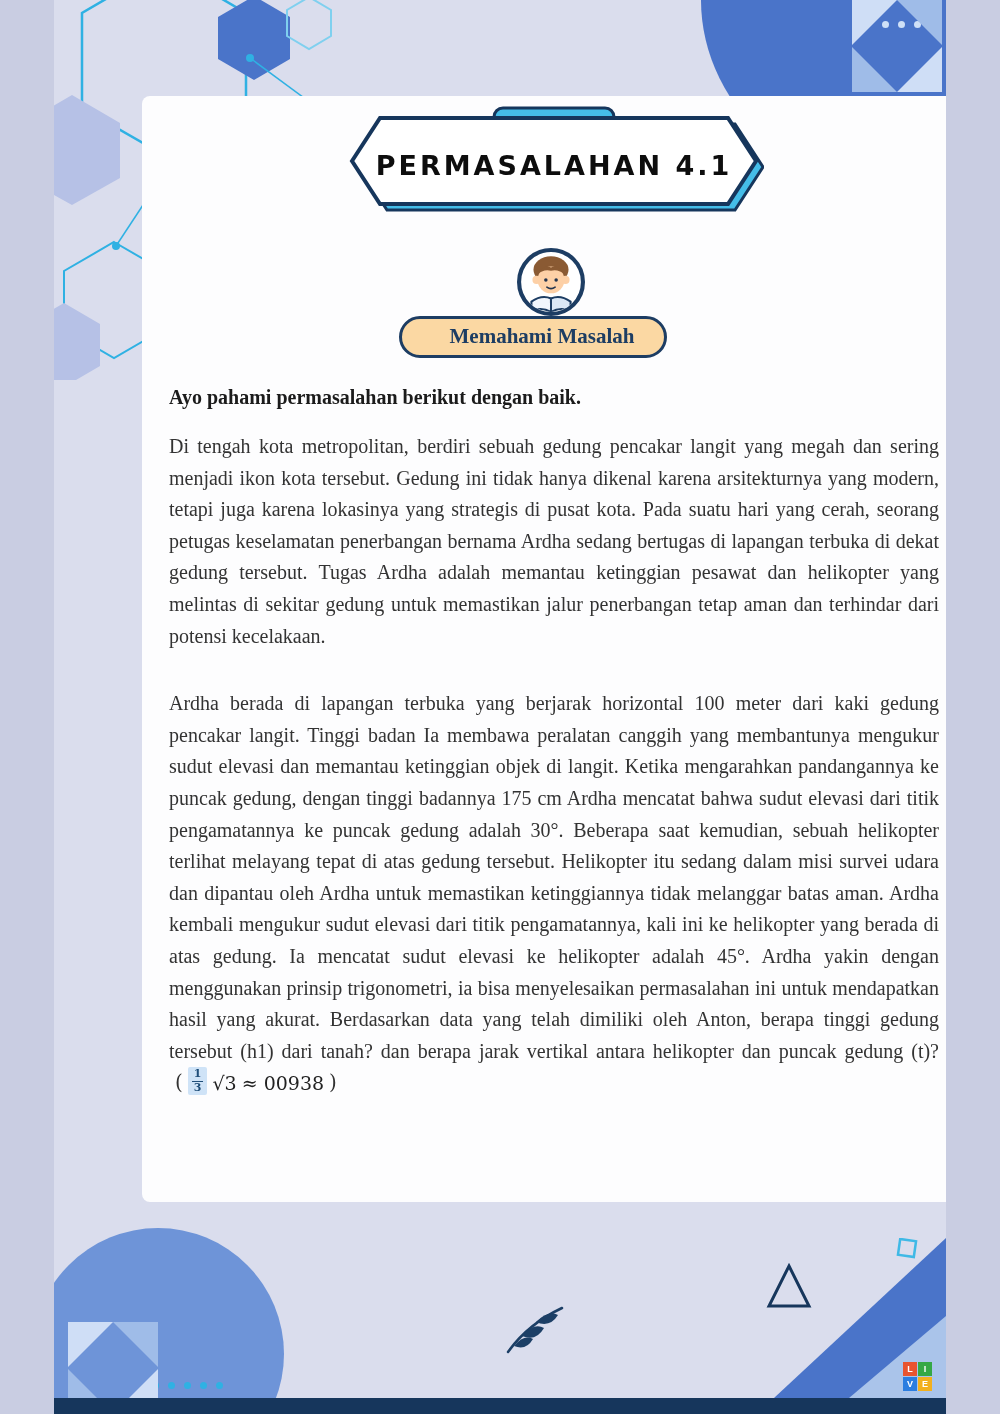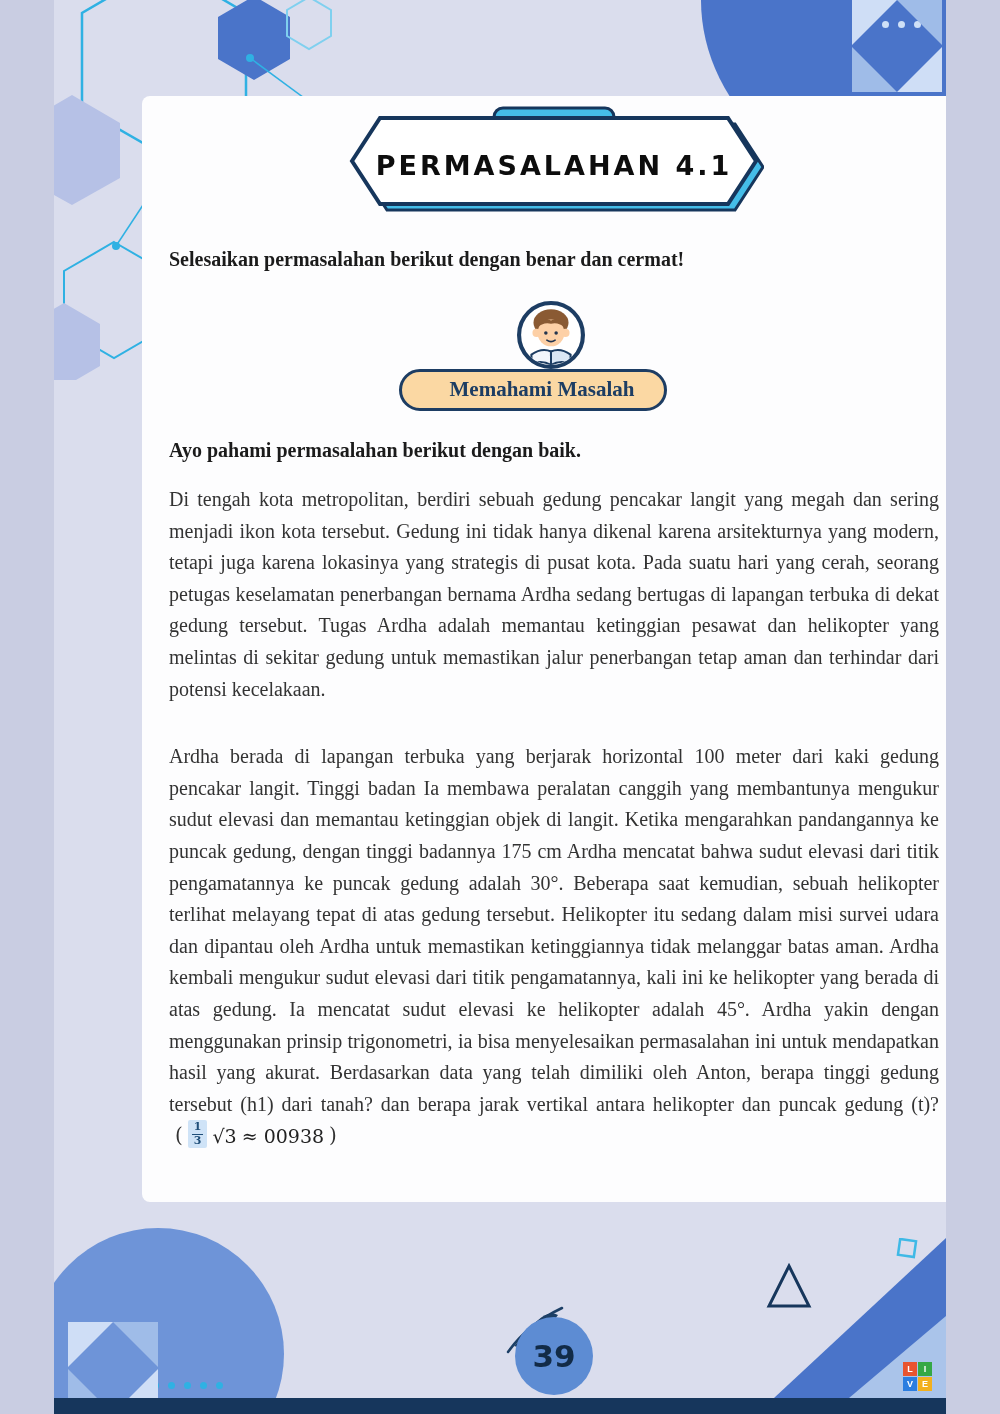--- a/index.html
+++ b/index.html
@@ -143,21 +143,20 @@
     <svg width="420" height="112" viewBox="0 0 420 112">
       <rect x="150" y="2" width="120" height="20" rx="9" fill="#45bde8" stroke="#16365c" stroke-width="3"></rect>
       <polygon points="15,61 43,18 391,18 419,61 391,104 43,104" fill="#45bde8" stroke="#16365c" stroke-width="3"></polygon>
       <polygon points="8,55 36,12 384,12 412,55 384,98 36,98" fill="#ffffff" stroke="#16365c" stroke-width="4"></polygon>
     </svg>
     <span class="banner-title">PERMASALAHAN 4.1</span>
   </div>
 
   <div class="card">
 
-    <div class="instruction">Selesaikan permasalahan berikut dengan benar dan cermat!</div>
 
     <div class="badge-row">
       <svg class="avatar" viewBox="0 0 66 66">
         <defs>
             <clipPath id="avclip">
               <circle cx="33" cy="33" r="29"></circle>
             </clipPath>
           </defs>
         <circle cx="33" cy="33" r="31" fill="#ffffff" stroke="#1d3d63" stroke-width="4"></circle>
         <g clip-path="url(#avclip)">
@@ -214,23 +213,20 @@
     <polygon points="28,28 48,68 8,68" fill="none" stroke="#16365c" stroke-width="3"></polygon>
     <rect x="138" y="2" width="16" height="16" fill="none" stroke="#3fb9e6" stroke-width="2.5" transform="rotate(8 146 10)"></rect>
   </svg>
 
   <svg class="leaf-doodle" width="72" height="58" viewBox="0 0 72 58">
     <path d="M8,54 Q28,26 62,10" fill="none" stroke="#1c3f66" stroke-width="2.5" stroke-linecap="round"></path>
     <path d="M22,38 q12,-14 22,-8 q-8,14 -22,8 Z" fill="#1c3f66"></path>
     <path d="M36,24 q12,-12 22,-7 q-8,13 -22,7 Z" fill="#1c3f66"></path>
     <path d="M14,48 q10,-12 19,-7 q-7,12 -19,7 Z" fill="#1c3f66"></path>
   </svg>
-  <div class="page-circle">
-    <span>39</span>
-  </div>
 
   <div class="logo">
     <div class="logo-grid">
       <span class="logo-cell lc0">L</span>
       <span class="logo-cell lc1">I</span>
       <span class="logo-cell lc2">V</span>
       <span class="logo-cell lc3">E</span>
     </div>
   </div>
 

